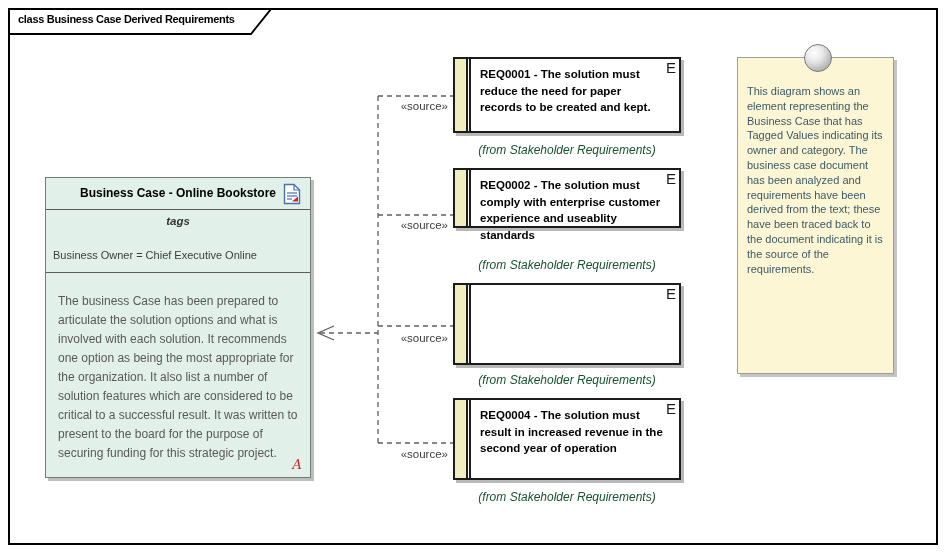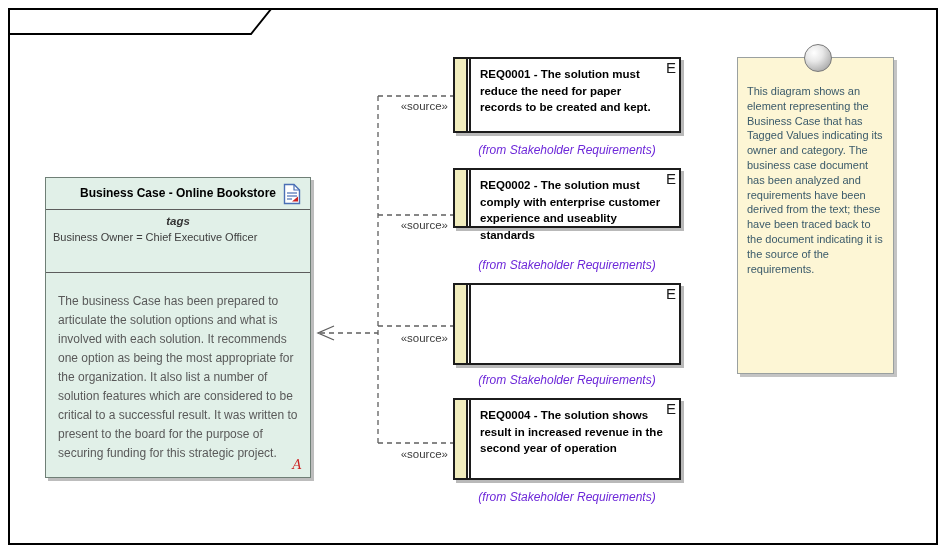--- a/index.html
+++ b/index.html
@@ -12,35 +12,35 @@
   .frame-title { position:absolute; left:18px; top:13px; font-size:11px; font-weight:bold; letter-spacing:-0.3px; color:#000; white-space:nowrap; }
 
   
   .bc-box { position:absolute; left:45px; top:177px; width:266px; height:301px;
             background:#e1f0e8; border:1px solid #6f7f76; box-shadow:3px 3px 0 #bdbdbd;
             display:flex; flex-direction:column; }
   .bc-header { height:31px; position:relative; flex:0 0 auto; }
   .bc-title { text-align:center; line-height:31px; font-weight:bold; font-size:12px; color:#000; }
   .bc-doc-icon { position:absolute; right:9px; top:5px; }
   .bc-tags { flex:0 0 auto; height:64px; border-top:1px solid #5c5c5c; border-bottom:1px solid #5c5c5c; padding:5px 7px 0 7px; }
-  .bc-tags-label { text-align:center; font-style:italic; font-weight:bold; font-size:11.5px; color:#333; margin-bottom:2px; }
+  .bc-tags-label { text-align:center; font-style:italic; font-weight:bold; font-size:11.5px; color:#333; margin-bottom:20px; }
   .bc-tag-row { font-size:11px; line-height:16.5px; color:#3d3d3d; }
   .bc-desc-wrap { position:relative; flex:1 1 auto; }
   .bc-desc { padding:19px 10px 0 12px; font-size:12px; line-height:19px; color:#595959; }
   .bc-corner-a { position:absolute; right:8px; bottom:5px; color:#cc2222; font-family:"DejaVu Serif", serif; font-style:italic; font-size:13px; }
 
   
   .req { position:absolute; left:453px; width:228px; background:#fff; border:2px solid #1c1c1c;
          box-shadow:3px 3px 0 #b9b9b9; display:flex; }
   .req-strip { flex:0 0 13px; background:#f1edbe; border-right:2px solid #1c1c1c; }
   .req-gap { flex:0 0 3px; background:#fff; border-right:2px solid #1c1c1c; }
   .req-body { flex:1 1 auto; position:relative; padding:7px 16px 0 9px; }
   .req-text { font-weight:bold; font-size:11.5px; line-height:16.5px; color:#000; }
   .req-e { position:absolute; top:0px; right:3px; font-size:15px; font-weight:normal; color:#1a1a1a; font-family:"Liberation Sans", sans-serif; }
-  .from-label { position:absolute; left:453px; width:228px; text-align:center; font-style:italic; font-size:12px; color:#6d28d9; white-space:nowrap; }
+  .from-label { position:absolute; left:453px; width:228px; text-align:center; font-style:italic; font-size:12px; color:#14532d; white-space:nowrap; }
 
   
   .src-label { position:absolute; right:497px; font-size:11.5px; color:#3c3c3c; white-space:nowrap; }
 
   
   .note { position:absolute; left:737px; top:57px; width:157px; height:317px;
           background:#fdf6d5; border:1px solid #9aa0a0; box-shadow:3px 3px 0 #c4c4c4;
           padding:26px 8px 0 9px; }
   .note-text { font-size:11px; line-height:14.8px; color:#3a5a6a; }
   .note-pin { position:absolute; left:804px; top:44px; width:28px; height:28px; border-radius:50%;
@@ -51,20 +51,21 @@
 </style>
 </head>
 <body>
 
 <div id="canvas">
 
   <div class="frame"></div>
   <svg class="frame-tab-svg" width="268" height="29">
     <polygon points="1,1 263,1 243,26 1,26" fill="#ffffff" stroke="#000000" stroke-width="2"></polygon>
   </svg>
+  <div class="frame-title">class Business Case Derived Requirements</div>
 
   <svg class="connector-svg" width="945" height="552">
     <g stroke="#5f5f5f" stroke-width="1.3" fill="none" stroke-dasharray="5 4">
       <path d="M378 96 H453"></path>
       <path d="M378 215 H453"></path>
       <path d="M378 326 H453"></path>
       <path d="M378 443 H453"></path>
       <path d="M378 96 V443"></path>
       <path d="M320 333 H378"></path>
     </g>
@@ -83,21 +84,21 @@
         <path d="M1.5 1.5 H11 L16.5 7 V20.5 H1.5 Z" fill="#ffffff" stroke="#4a6fb5" stroke-width="1.4"></path>
         <path d="M11 1.5 V7 H16.5" fill="none" stroke="#4a6fb5" stroke-width="1.2"></path>
         <line x1="4" y1="10" x2="14" y2="10" stroke="#4a6fb5" stroke-width="1.2"></line>
         <line x1="4" y1="13" x2="14" y2="13" stroke="#4a6fb5" stroke-width="1.2"></line>
         <line x1="4" y1="16" x2="9" y2="16" stroke="#4a6fb5" stroke-width="1.2"></line>
         <path d="M9 18.5 L15 13.5 V18.5 Z" fill="#cc2222"></path>
       </svg>
     </div>
     <div class="bc-tags">
       <div class="bc-tags-label">tags</div>
-      <div class="bc-tag-row">Business Owner = Chief Executive Officer</div>
+      <div class="bc-tag-row">Business Owner = Chief Executive Online</div>
     </div>
     <div class="bc-desc-wrap">
       <div class="bc-desc">The business Case has been prepared to articulate the solution options and what is involved with each solution. It recommends one option as being the most appropriate for the organization. It also list a number of solution features which are considered to be critical to a successful result. It was written to present to the board for the purpose of securing funding for this strategic project.</div>
       <div class="bc-corner-a">A</div>
     </div>
   </div>
 
   <div class="req" style="top:57px; height:76px;">
     <div class="req-strip"></div>
     <div class="req-gap"></div>
@@ -124,21 +125,21 @@
     <div class="req-body">
       <div class="req-e">E</div>
     </div>
   </div>
   <div class="from-label" style="top:373px;">(from Stakeholder Requirements)</div>
 
   <div class="req" style="top:398px; height:82px;">
     <div class="req-strip"></div>
     <div class="req-gap"></div>
     <div class="req-body">
-      <div class="req-text">REQ0004 - The solution shows result in increased revenue in the second year of operation</div>
+      <div class="req-text">REQ0004 - The solution must result in increased revenue in the second year of operation</div>
       <div class="req-e">E</div>
     </div>
   </div>
   <div class="from-label" style="top:490px;">(from Stakeholder Requirements)</div>
 
   <div class="note">
     <div class="note-text">This diagram shows an element representing the Business Case that has Tagged Values indicating its owner and category. The business case document has been analyzed and requirements have been derived from the text; these have been traced back to the document indicating it is the source of the requirements.</div>
   </div>
   <div class="note-pin"></div>
 

